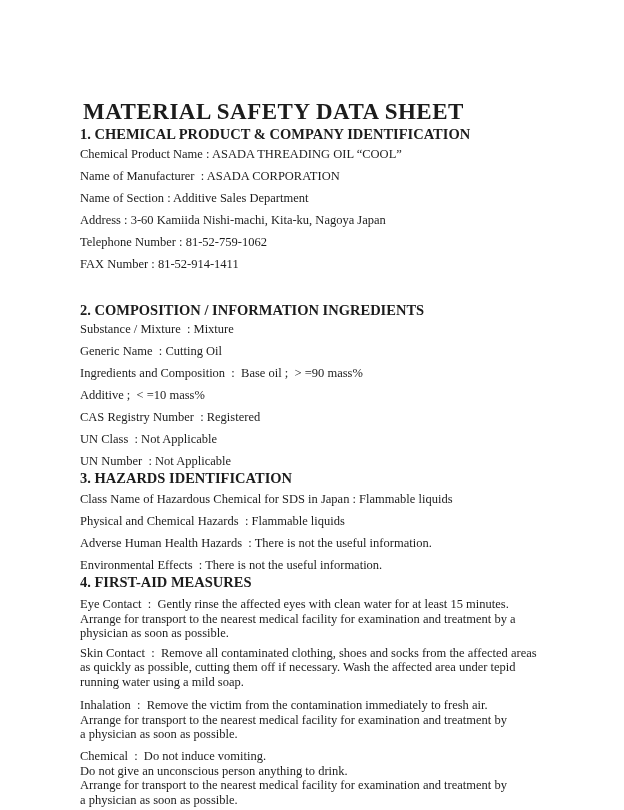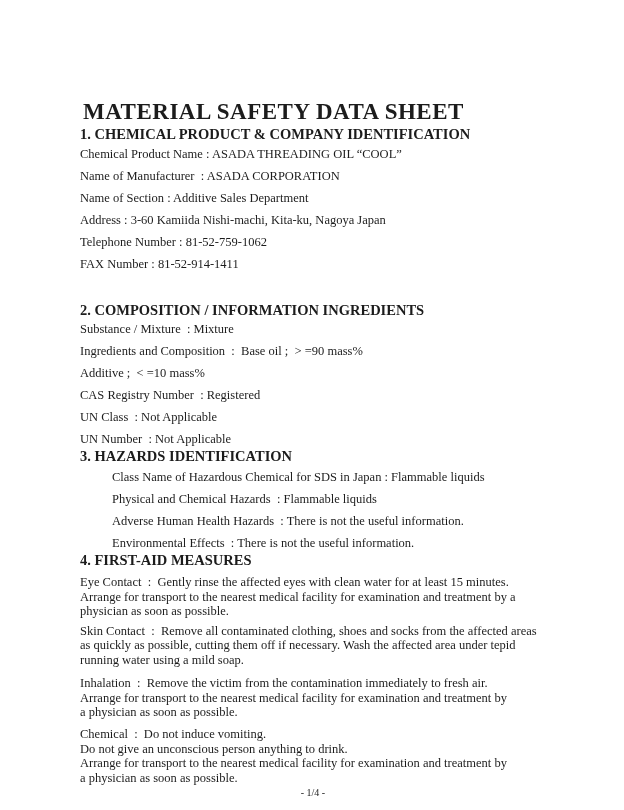--- a/index.html
+++ b/index.html
@@ -37,21 +37,21 @@
     font-weight: bold;
     white-space: pre;
   }
   .sec-heading.h1 { margin-top: 2px; }
   .sec-heading.h2 { margin-top: 31px; }
   .sec-heading.h3 { margin-top: 2px; }
   .sec-heading.h4 { margin-top: 2px; }
   .sec-body { margin: 0; }
   .sec-body.b1 { margin-top: 6px; }
   .sec-body.b2 { margin-top: 5px; }
-  .sec-body.b3 { margin-top: 7px; margin-left: 32px; }
+  .sec-body.b3 { margin-top: 7px; }
   .sec-body.b4 { margin-top: 7px; }
   .fline {
     font-size: 12.5px;
     line-height: 13px;
     margin-bottom: 9px;
     white-space: pre;
   }
   .sec-body .fline:last-child { margin-bottom: 0; }
   .para {
     margin: 0;
@@ -87,20 +87,21 @@
       <div class="fline">Name of Manufacturer  : ASADA CORPORATION</div>
       <div class="fline">Name of Section : Additive Sales Department</div>
       <div class="fline">Address : 3-60 Kamiida Nishi-machi, Kita-ku, Nagoya Japan</div>
       <div class="fline">Telephone Number : 81-52-759-1062</div>
       <div class="fline">FAX Number : 81-52-914-1411</div>
     </div>
 
     <h2 class="sec-heading h2">2. COMPOSITION / INFORMATION INGREDIENTS</h2>
     <div class="sec-body b2">
       <div class="fline">Substance / Mixture  : Mixture</div>
+      <div class="fline">Generic Name  : Cutting Oil</div>
       <div class="fline">Ingredients and Composition  :  Base oil ;  &gt; =90 mass%</div>
       <div class="fline">Additive ;  &lt; =10 mass%</div>
       <div class="fline">CAS Registry Number  : Registered</div>
       <div class="fline">UN Class  : Not Applicable</div>
       <div class="fline">UN Number  : Not Applicable</div>
     </div>
 
     <h2 class="sec-heading h3">3. HAZARDS IDENTIFICATION</h2>
     <div class="sec-body b3">
       <div class="fline">Class Name of Hazardous Chemical for SDS in Japan : Flammable liquids</div>

